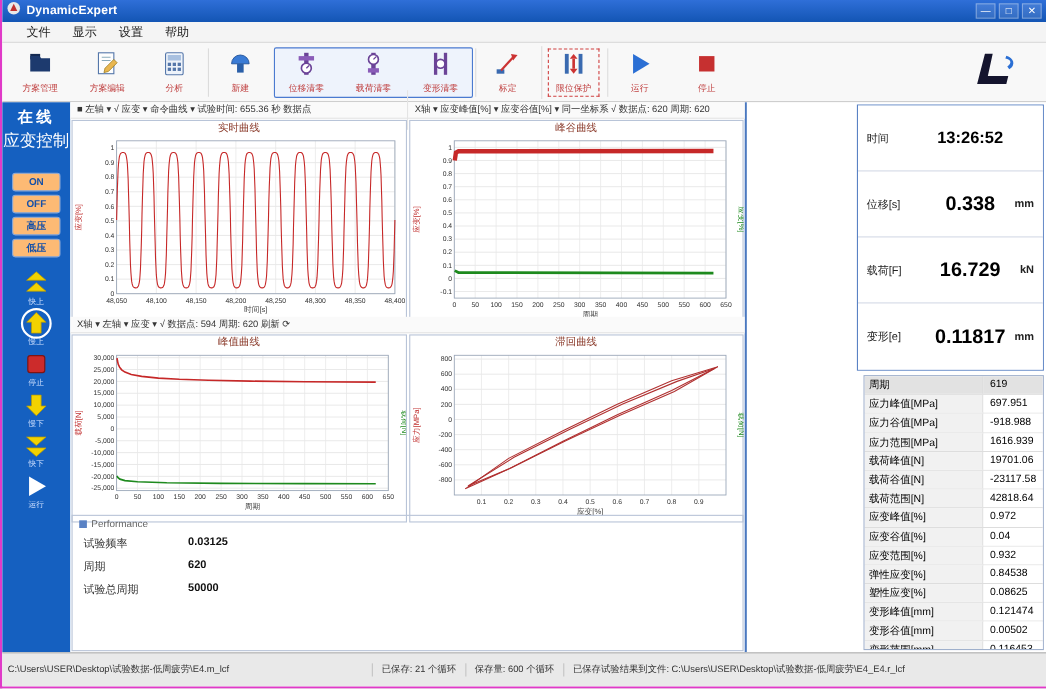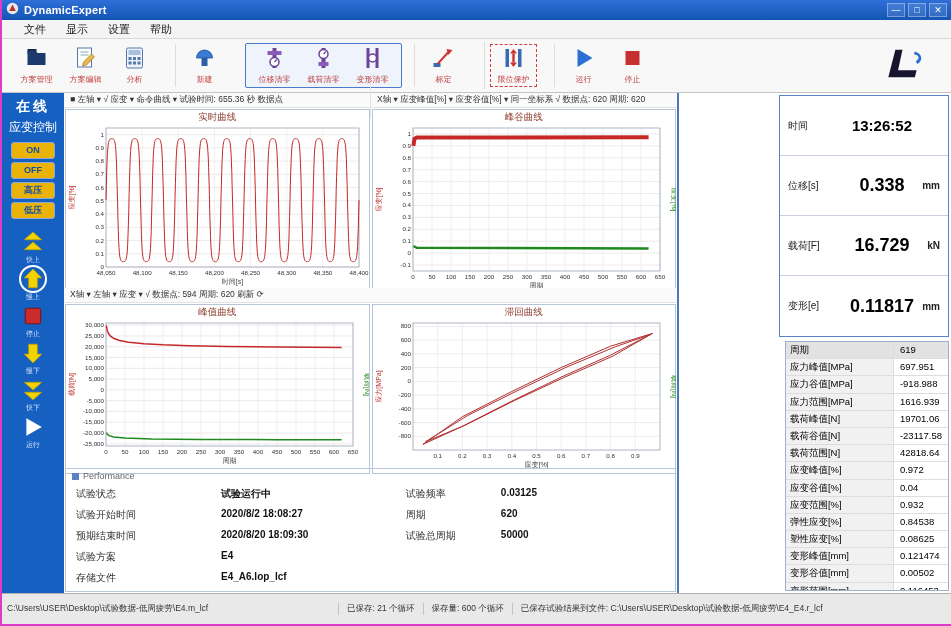--- a/index.html
+++ b/index.html
@@ -17,39 +17,39 @@
 
   
   .menubar { height:19px; flex:0 0 19px; background:#f4f4f4; border-bottom:1px solid #d8d8d8;
              display:flex; align-items:center; font-size:11px; color:#222;padding-left:12px; }
   .menu-item { padding:0 10px; cursor:default; }
 
   
   .toolbar { height:54px; flex:0 0 54px; background:#f8f8f8; border-bottom:1px solid #c4c4c4;
              display:flex; align-items:center; padding:0 6px; }
   #toolbar-groups { display:flex; align-items:center; }
-  .tool-group { display:flex; align-items:center; gap:2px; padding:2px 5px; }
-  .tool-group + .tool-group { border-left:1px solid #dcdcdc; margin-left:12px; }
+  .tool-group { display:flex; align-items:center; gap:14px; padding:2px 5px; }
+  .tool-group + .tool-group { border-left:1px solid #dcdcdc; margin-left:2px; }
   .tool-group.group-blue { border:1px solid #4a7ad0; background:#eef3fc; border-radius:2px; }
   .tool-btn { width:47px; display:flex; flex-direction:column; align-items:center; gap:0; cursor:pointer; }
   .tool-btn.btn-red-dashed { border:1px dashed #d04040; padding:1px; }
   .tool-btn svg { width:25px; height:24px; }
   .tool-btn .lbl { font-size:8px; color:#c04040; white-space:nowrap; }
   .brand-logo { margin-left:auto; margin-right:16px; }
   .brand-logo svg { width:46px; height:36px; }
 
   
   .main { flex:1 1 auto; display:flex; min-height:0; }
 
   
   .sidebar { width:62px; flex:0 0 62px; background:#1560c0; display:flex; flex-direction:column;
              align-items:center; padding-top:5px; gap:3px; }
   .sidebar .status { color:#fff; font-size:14px; font-weight:bold; letter-spacing:3px; }
-  .sidebar .mode { color:#fff; font-size:12px; margin-bottom:3px; }
-  .side-btn { width:44px; height:17px; background:#eab308; border:1px solid #8aa8d8; border-radius:3px;
+  .sidebar .mode { color:#fff; font-size:15px; margin-bottom:16px; }
+  .side-btn { width:44px; height:17px; background:#fdba74; border:1px solid #8aa8d8; border-radius:3px;
               font-size:9px; color:#1550a8; font-weight:bold; text-align:center; line-height:15px; cursor:pointer; }
   #jog-list { display:flex; flex-direction:column; align-items:center; gap:1px; margin-top:6px; }
   .jog-wrap { display:flex; flex-direction:column; align-items:center; }
   .jog { width:28px; height:28px; display:flex; align-items:center; justify-content:center; cursor:pointer; }
   .jog svg { width:22px; height:22px; }
   .jog.selected { border:2px solid #fff; border-radius:50%; }
   .jog-label { color:#cfe0ff; font-size:7px; line-height:8px; }
 
   
   .center { flex:1 1 auto; display:flex; flex-direction:column; min-width:0; border-right:2px solid #4a78c0; background:#fff; }
@@ -550,32 +550,20 @@
               </svg></div>
           </div>
       </div>
 
       <div class="perf-panel">
         <div class="perf-header">
           <span class="perf-icon"></span>
           <span>Performance</span>
         </div>
         <div class="perf-body">
-          <div class="perf-col perf-col1" id="perf-left">
-              <div class="perf-label">试验状态</div>
-              <div class="perf-value">试验运行中</div>
-              <div class="perf-label">试验开始时间</div>
-              <div class="perf-value">2020/8/2 18:08:27</div>
-              <div class="perf-label">预期结束时间</div>
-              <div class="perf-value">2020/8/20 18:09:30</div>
-              <div class="perf-label">试验方案</div>
-              <div class="perf-value">E4</div>
-              <div class="perf-label">存储文件</div>
-              <div class="perf-value">E4_A6.lop_lcf</div>
-            </div>
           <div class="perf-col perf-col2" id="perf-right">
               <div class="perf-label">试验频率</div>
               <div class="perf-value">0.03125</div>
               <div class="perf-label">周期</div>
               <div class="perf-value">620</div>
               <div class="perf-label">试验总周期</div>
               <div class="perf-value">50000</div>
             </div>
         </div>
       </div>

